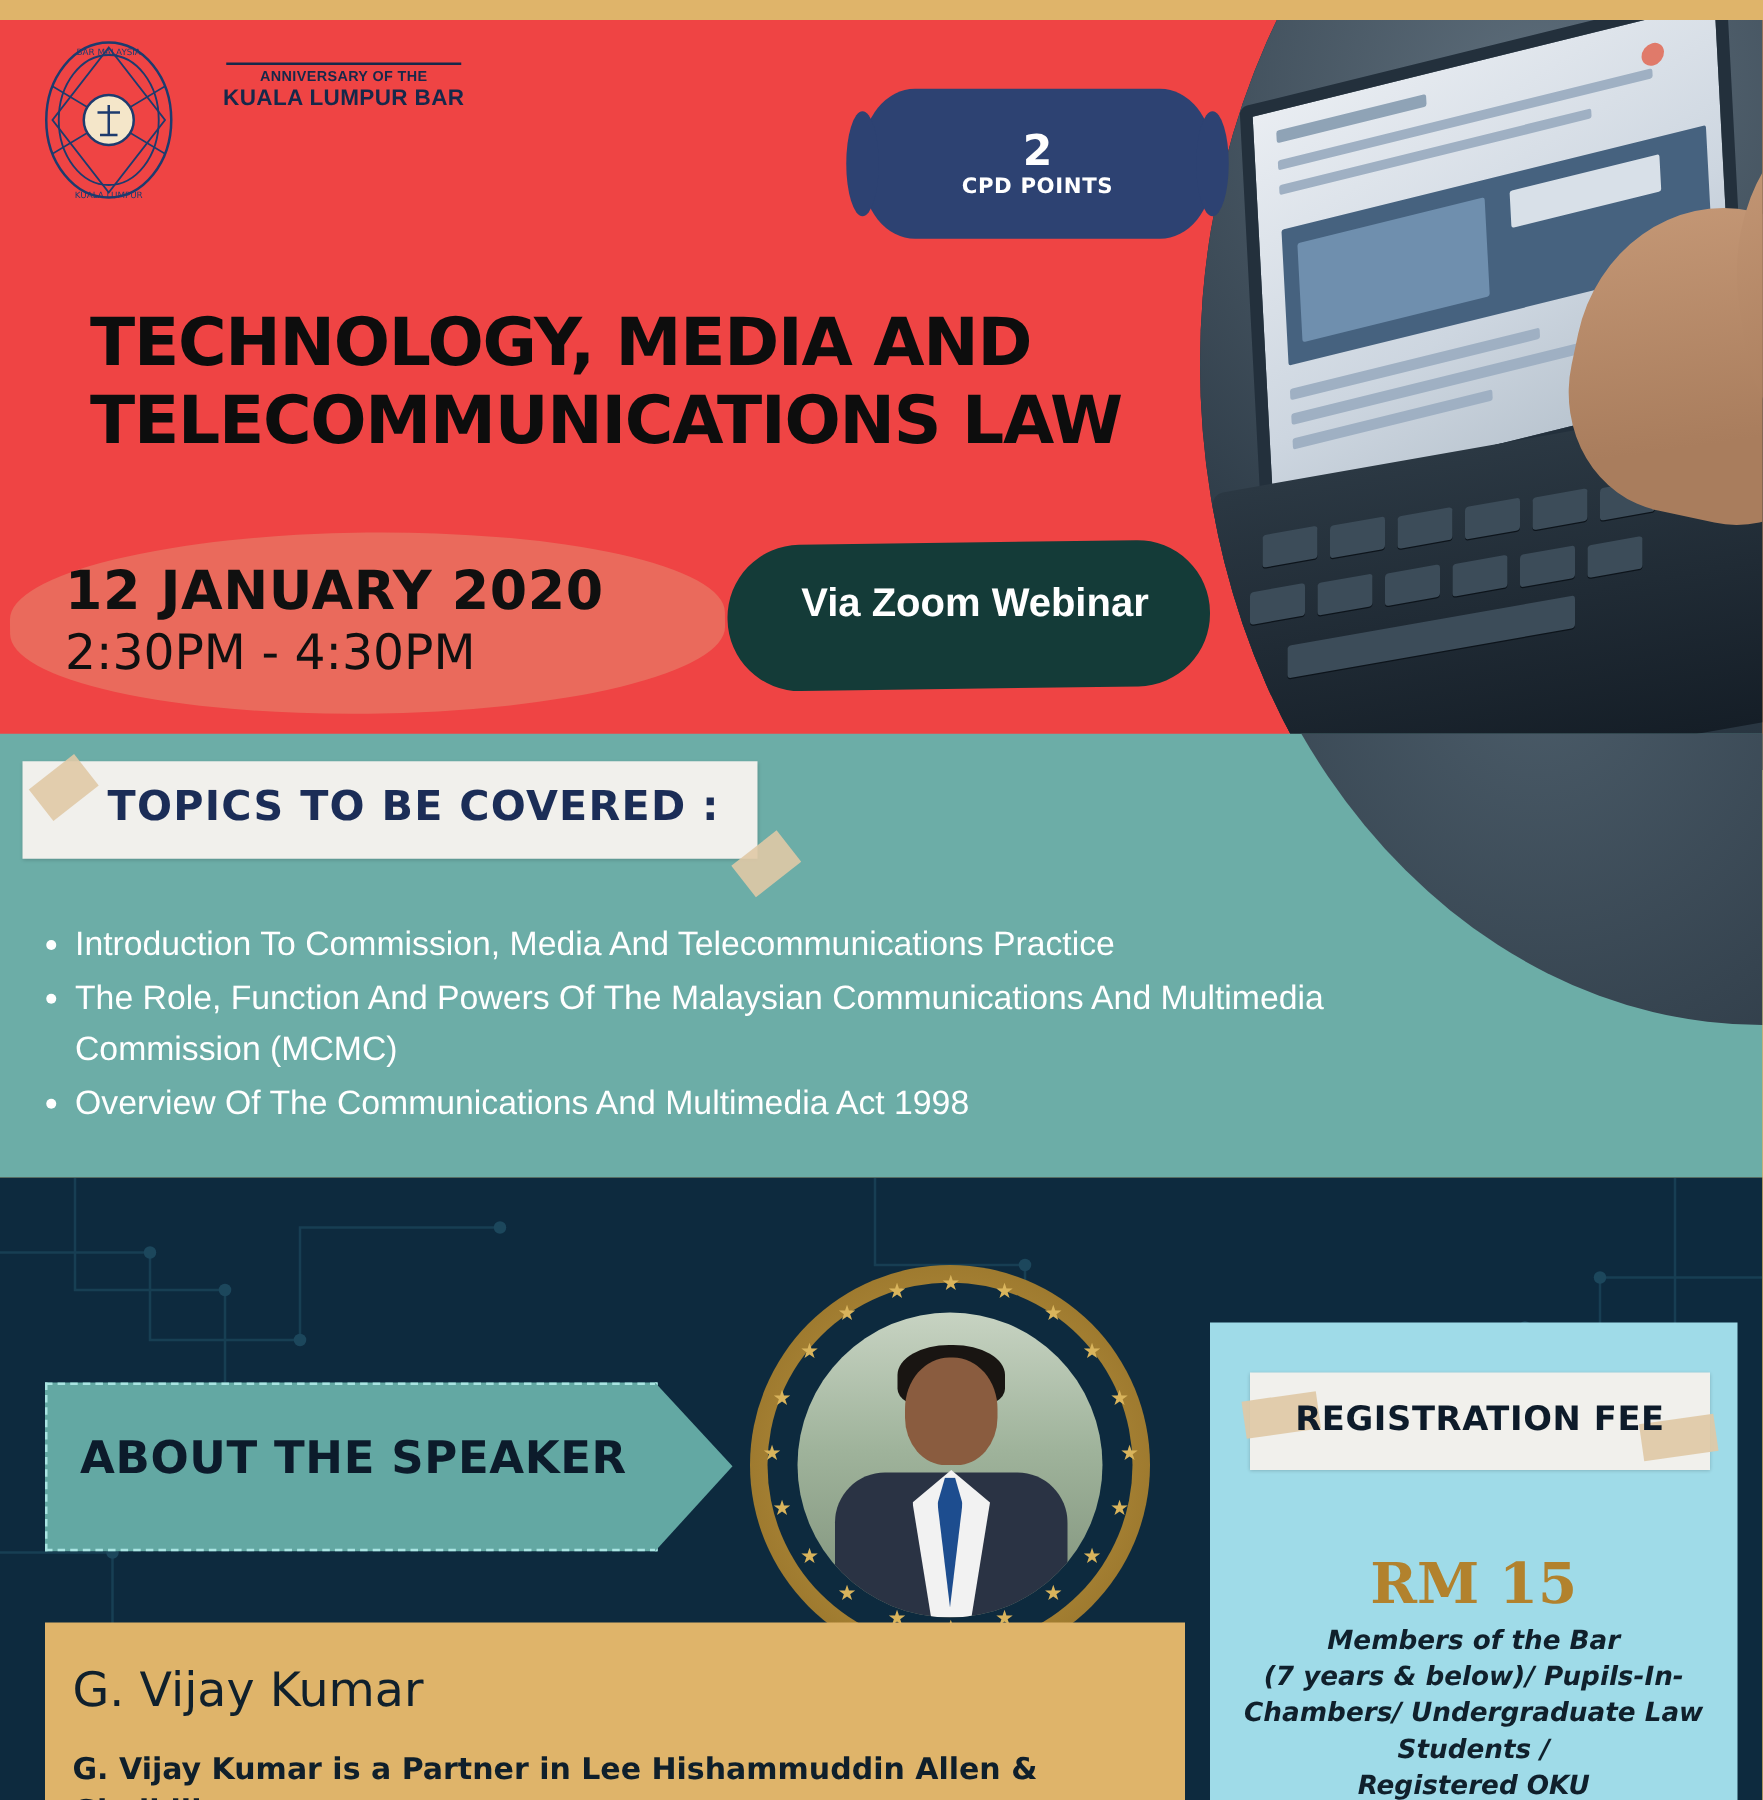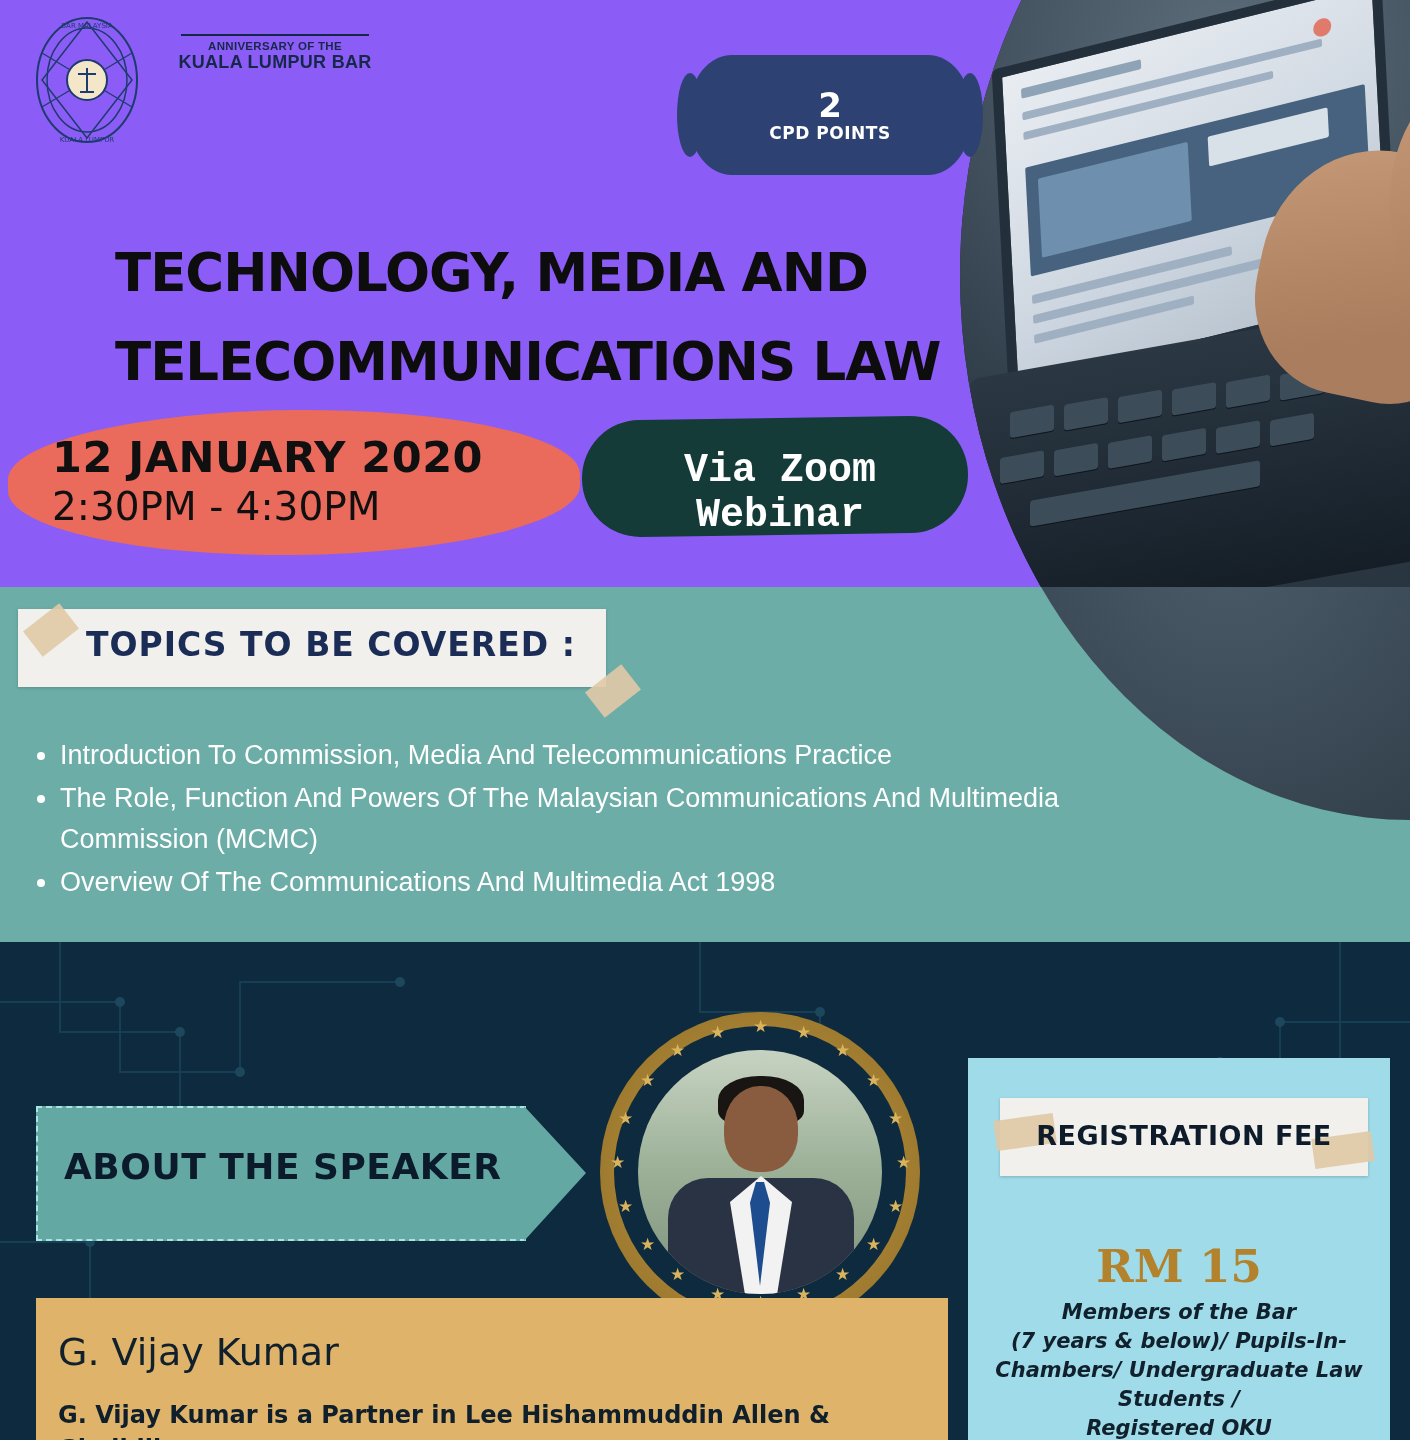--- a/index.html
+++ b/index.html
@@ -7,22 +7,22 @@
   body {
     width: 1410px; height: 1440px;
     font-family: "Liberation Sans", sans-serif;
     overflow: hidden;
     position: relative;
     background: #dfb46a;
   }
 
   
   .top-section {
-    position: absolute; left:0; top:0; width:1410px; height:600px;
-    background: #8b5cf6;
+    position: absolute; left:0; top:16px; width:1410px; height:600px;
+    background: #ef4444;
     overflow: hidden;
   }
   .photo-circle {
     position: absolute;
     left: 960px; top: -270px;
     width: 900px; height: 1090px;
     border-radius: 50%;
     overflow: hidden;
     background: #1a2838;
   }
@@ -96,22 +96,22 @@
     background:#2d4272; border-radius:50%;
   }
   .cpd-badge:before { left:-13px; }
   .cpd-badge:after { right:-13px; }
   .cpd-num { font-size:34px; font-weight:bold; line-height:36px;}
   .cpd-txt { font-size:17px; font-weight:bold; letter-spacing:0.5px;}
 
   .main-title {
     position:absolute; left:72px; top:228px; width:900px;
     font-family:"DejaVu Sans", sans-serif;
-    font-weight:bold; font-size:53px; line-height:89px;
-    color:#0d0d0d; letter-spacing:-1px;margin-left:43px;
+    font-weight:bold; font-size:53px; line-height:62px;
+    color:#0d0d0d; letter-spacing:-1px;
   }
 
   .date-blob {
     position:absolute; left:8px; top:410px; width:572px; height:145px;
     background:#ea6a5c;
     border-radius: 50% / 46%;
     transform: rotate(-0.6deg);
   }
   .date-text {
     position:absolute; left:52px; top:432px; width:520px;
@@ -123,22 +123,22 @@
 
   .zoom-blob {
     position:absolute; left:582px; top:418px; width:386px; height:117px;
     background:#143b38;
     border-radius: 58px;
     transform: rotate(-0.8deg);
   }
   .zoom-text {
     position:absolute; left:600px; top:448px; width:360px;
     text-align:center; color:#ffffff;
-    font-family:Liberation Mono, monospace;
-    font-weight:bold; font-size:40px;
+    font-family:Liberation Sans, sans-serif;
+    font-weight:bold; font-size:32px;
   }
 
   
   .topics-section {
     position:absolute; left:0; top:587px; width:1410px; height:355px;
     background:#6cada7;
     overflow:hidden;
   }
   .topics-photo-mask {
     position:absolute; left:960px; top:-857px; width:900px; height:1090px;

